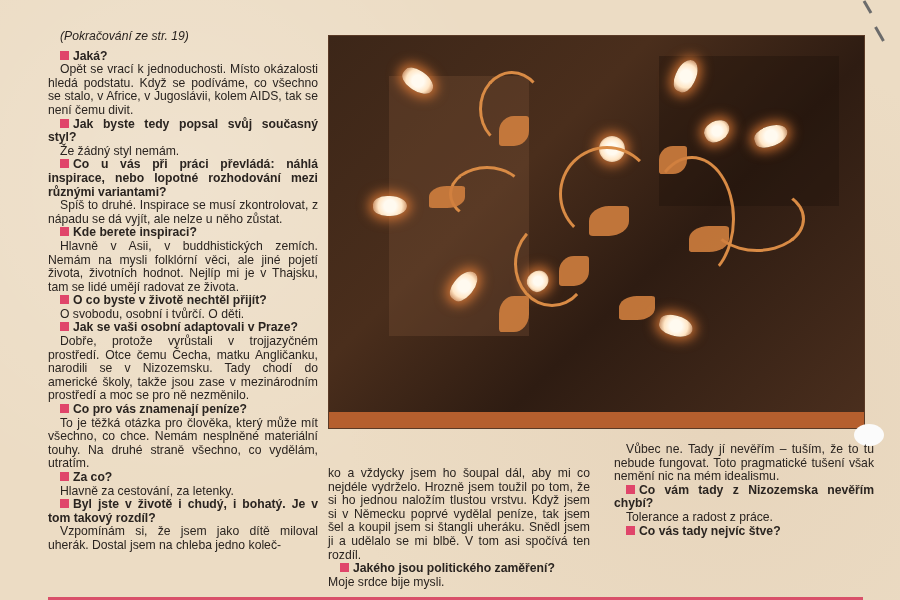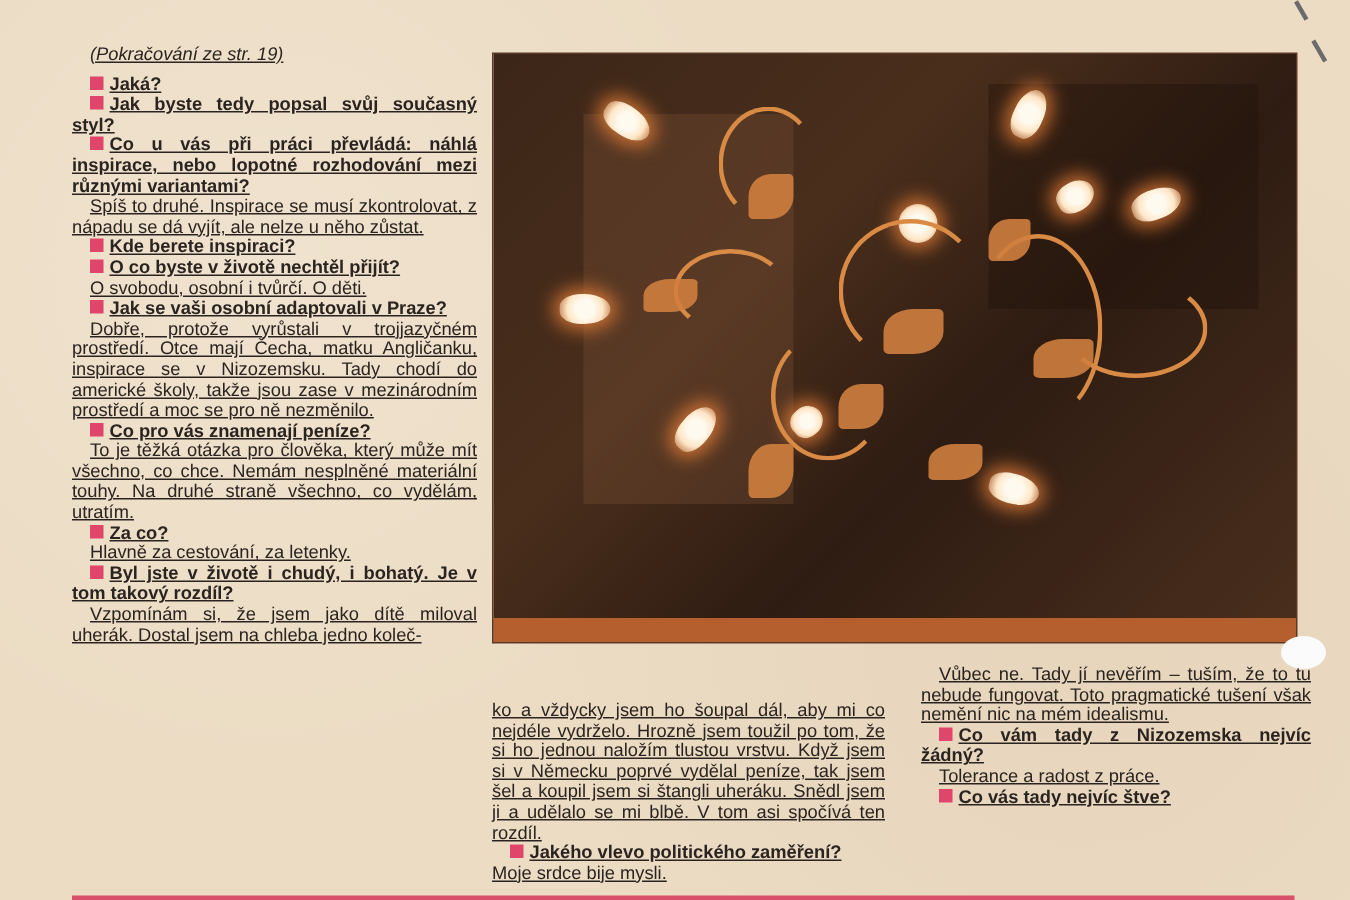--- a/index.html
+++ b/index.html
@@ -6,21 +6,21 @@
     body {
       width: 900px; height: 600px; overflow: hidden; position: relative;
       background: #ecdcc4;
       background-image:
         radial-gradient(circle at 20% 30%, rgba(255,255,255,0.18) 0, transparent 40%),
         radial-gradient(circle at 80% 70%, rgba(200,170,140,0.15) 0, transparent 45%);
       font-family: "Liberation Sans", sans-serif;
       color: #2a2420;
     }
     .col { position: absolute; font-size: 12.2px; line-height: 13.6px; }
-    .col p { margin: 0; text-align: justify; text-decoration: underline; }
+    .col p { margin: 0; text-align: justify; }
     .col .ans { text-indent: 12px; }
     .col .ans.noindent { text-indent: 0; }
     .col .q { font-weight: bold; margin: 0; text-align: justify; }
     .col .q .sq {
       display: inline-block; width: 9px; height: 9px; background: #e0456a;
       margin-left: 12px; margin-right: 4px; vertical-align: 0px;
     }
     .col .q.noind .sq { margin-left: 0; }
     .cont { font-style: italic; margin: 0 0 6px 12px !important; text-align: left !important; }
     #col1 { left: 48px; top: 30px; width: 270px; }
@@ -48,28 +48,31 @@
   </style>
 </head>
 <body>
 
 <div class="mark1"></div>
 <div class="mark2"></div>
 
 <div id="col1" class="col">
   <p class="cont">(Pokračování ze str. 19)</p>
 <p class="q"><span class="sq"></span><span>Jaká?</span></p>
+    <p class="ans"><span>Opět se vrací k jednoduchosti. Místo okázalosti hledá podstatu. Když se podíváme, co všechno se stalo, v Africe, v Jugoslávii, kolem AIDS, tak se není čemu divit.</span></p>
     <p class="q"><span class="sq"></span><span>Jak byste tedy popsal svůj současný styl?</span></p>
+    <p class="ans"><span>Že žádný styl nemám.</span></p>
     <p class="q"><span class="sq"></span><span>Co u vás při práci převládá: náhlá inspirace, nebo lopotné rozhodování mezi různými variantami?</span></p>
     <p class="ans"><span>Spíš to druhé. Inspirace se musí zkontrolovat, z nápadu se dá vyjít, ale nelze u něho zůstat.</span></p>
     <p class="q"><span class="sq"></span><span>Kde berete inspiraci?</span></p>
+    <p class="ans"><span>Hlavně v Asii, v buddhistických zemích. Nemám na mysli folklórní věci, ale jiné pojetí života, životních hodnot. Nejlíp mi je v Thajsku, tam se lidé umějí radovat ze života.</span></p>
     <p class="q"><span class="sq"></span><span>O co byste v životě nechtěl přijít?</span></p>
     <p class="ans"><span>O svobodu, osobní i tvůrčí. O děti.</span></p>
     <p class="q"><span class="sq"></span><span>Jak se vaši osobní adaptovali v Praze?</span></p>
-    <p class="ans"><span>Dobře, protože vyrůstali v trojjazyčném prostředí. Otce mají Čecha, matku Angličanku, inspirace se v Nizozemsku. Tady chodí do americké školy, takže jsou zase v mezinárodním prostředí a moc se pro ně nezměnilo.</span></p>
+    <p class="ans"><span>Dobře, protože vyrůstali v trojjazyčném prostředí. Otce čemu Čecha, matku Angličanku, narodili se v Nizozemsku. Tady chodí do americké školy, takže jsou zase v mezinárodním prostředí a moc se pro ně nezměnilo.</span></p>
     <p class="q"><span class="sq"></span><span>Co pro vás znamenají peníze?</span></p>
     <p class="ans"><span>To je těžká otázka pro člověka, který může mít všechno, co chce. Nemám nesplněné materiální touhy. Na druhé straně všechno, co vydělám, utratím.</span></p>
     <p class="q"><span class="sq"></span><span>Za co?</span></p>
     <p class="ans"><span>Hlavně za cestování, za letenky.</span></p>
     <p class="q"><span class="sq"></span><span>Byl jste v životě i chudý, i bohatý. Je v tom takový rozdíl?</span></p>
     <p class="ans"><span>Vzpomínám si, že jsem jako dítě miloval uherák. Dostal jsem na chleba jedno koleč-</span></p>
   </div>
 
 <div id="photo">
   <div class="pane" style="left:60px;top:40px;width:140px;height:260px;"></div>
@@ -96,23 +99,23 @@
   <div class="leaf" style="left:330px;top:110px;width:28px;height:28px;"></div>
   <div class="leaf" style="left:360px;top:190px;width:40px;height:26px;"></div>
   <div class="leaf" style="left:170px;top:260px;width:30px;height:36px;"></div>
   <div class="leaf" style="left:290px;top:260px;width:36px;height:24px;"></div>
   <div class="leaf" style="left:230px;top:220px;width:30px;height:30px;"></div>
 </div>
 <div class="hole"></div>
 
 <div id="col2" class="col">
     <p class="ans noindent"><span>ko a vždycky jsem ho šoupal dál, aby mi co nejdéle vydrželo. Hrozně jsem toužil po tom, že si ho jednou naložím tlustou vrstvu. Když jsem si v Německu poprvé vydělal peníze, tak jsem šel a koupil jsem si štangli uheráku. Snědl jsem ji a udělalo se mi blbě. V tom asi spočívá ten rozdíl.</span></p>
-    <p class="q"><span class="sq"></span><span>Jakého vlevo politického zaměření?</span></p>
+    <p class="q"><span class="sq"></span><span>Jakého jsou politického zaměření?</span></p>
     <p class="ans noindent"><span>Moje srdce bije mysli.</span></p>
   </div>
 <div id="col3" class="col">
     <p class="ans"><span>Vůbec ne. Tady jí nevěřím – tuším, že to tu nebude fungovat. Toto pragmatické tušení však nemění nic na mém idealismu.</span></p>
-    <p class="q"><span class="sq"></span><span>Co vám tady z Nizozemska nejvíc žádný?</span></p>
+    <p class="q"><span class="sq"></span><span>Co vám tady z Nizozemska nevěřím chybí?</span></p>
     <p class="ans"><span>Tolerance a radost z práce.</span></p>
     <p class="q"><span class="sq"></span><span>Co vás tady nejvíc štve?</span></p>
   </div>
 
 <div class="rule"></div>
 
 </body></html>

